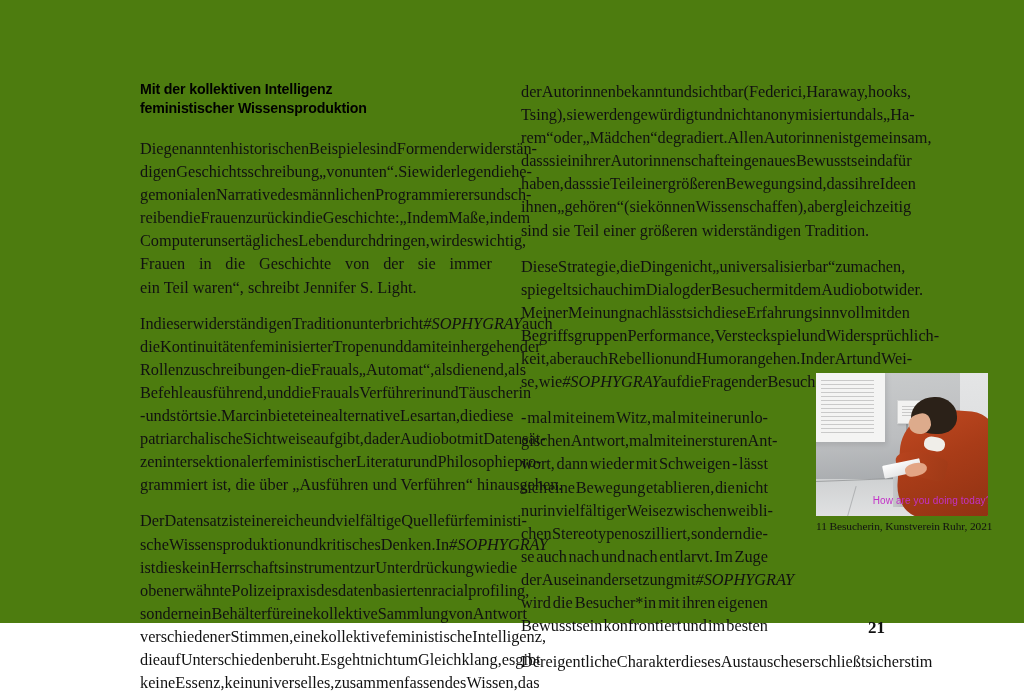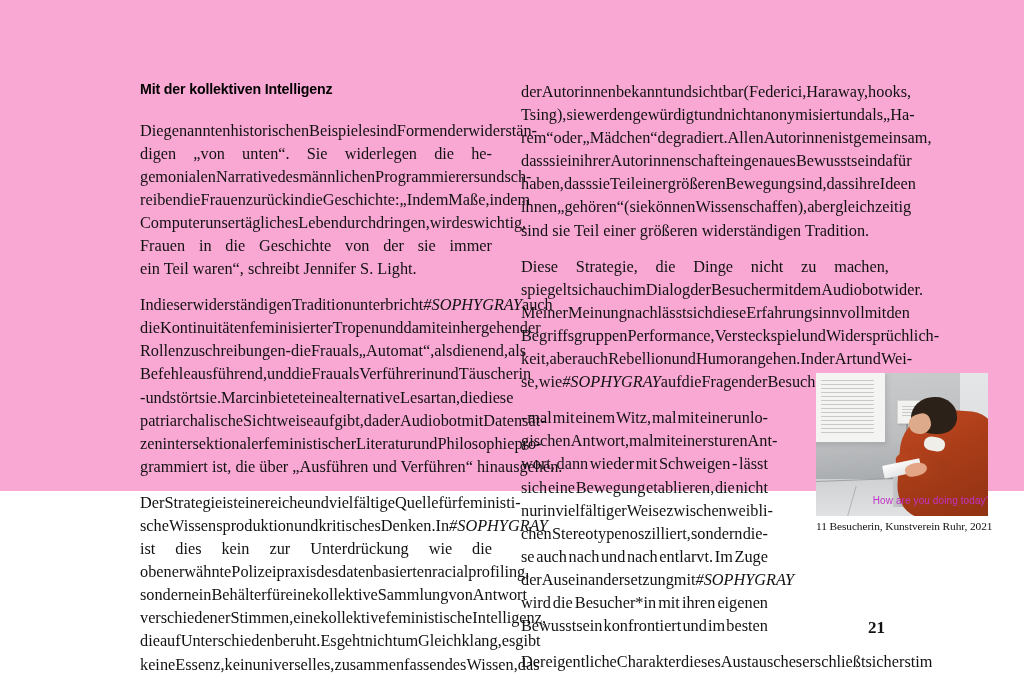--- a/index.html
+++ b/index.html
@@ -13,22 +13,22 @@
     overflow: hidden;
     font-family: "Liberation Serif", "DejaVu Serif", serif;
     color: #111111;
     position: relative;
   }
 
   .page {
     position: absolute;
     left: 0; top: 0;
     width: 1024px;
-    height: 491px;
-    background: #f9a8d4;
+    height: 623px;
+    background: #4d7c0f;
   }
 
   
   .col-left {
     position: absolute;
     left: 140px;
     top: 80px;
     width: 352px;
   }
 
@@ -297,35 +297,37 @@
 </style>
 </head>
 <body>
 
 <div class="page">
 
   <div class="col-left">
 
     <h2 class="heading">
       <span class="line">Mit der kollektiven Intelligenz</span>
+      <span class="line">feministischer Wissensproduktion</span>
     </h2>
 
     <p class="body">
       <span class="ln j">
           <span>Die</span>
           <span>genannten</span>
           <span>historischen</span>
           <span>Beispiele</span>
           <span>sind</span>
           <span>Formen</span>
           <span>der</span>
           <span>widerstän-</span>
         </span>
       <span class="ln j">
           <span>digen</span>
+          <span>Geschichtsschreibung</span>
           <span>„von</span>
           <span>unten“.</span>
           <span>Sie</span>
           <span>widerlegen</span>
           <span>die</span>
           <span>he-</span>
         </span>
       <span class="ln j">
           <span>gemonialen</span>
           <span>Narrative</span>
@@ -445,21 +447,21 @@
           <span>und</span>
           <span>Philosophie</span>
           <span>pro-</span>
         </span>
       <span class="ln">grammiert ist, die über „Ausführen und Verführen“ hinausgehen.</span>
     </p>
 
     <p class="body">
       <span class="ln j">
           <span>Der</span>
-          <span>Strategie</span>
+          <span>Datensatz</span>
           <span>ist</span>
           <span>eine</span>
           <span>reiche</span>
           <span>und</span>
           <span>vielfältige</span>
           <span>Quelle</span>
           <span>für</span>
           <span>feministi-</span>
         </span>
       <span class="ln j">
@@ -468,20 +470,21 @@
           <span>und</span>
           <span>kritisches</span>
           <span>Denken.</span>
           <span>In</span>
           <span><em class="sophy">#SOPHYGRAY</em></span>
         </span>
       <span class="ln j">
           <span>ist</span>
           <span>dies</span>
           <span>kein</span>
+          <span>Herrschaftsinstrument</span>
           <span>zur</span>
           <span>Unterdrückung</span>
           <span>wie</span>
           <span>die</span>
         </span>
       <span class="ln j">
           <span>oben</span>
           <span>erwähnte</span>
           <span>Polizeipraxis</span>
           <span>des</span>
@@ -607,20 +610,21 @@
       <span class="ln">sind sie Teil einer größeren widerständigen Tradition.</span>
     </p>
 
     <p class="body">
       <span class="ln j">
           <span>Diese</span>
           <span>Strategie,</span>
           <span>die</span>
           <span>Dinge</span>
           <span>nicht</span>
+          <span>„universalisierbar“</span>
           <span>zu</span>
           <span>machen,</span>
         </span>
       <span class="ln j">
           <span>spiegelt</span>
           <span>sich</span>
           <span>auch</span>
           <span>im</span>
           <span>Dialog</span>
           <span>der</span>

